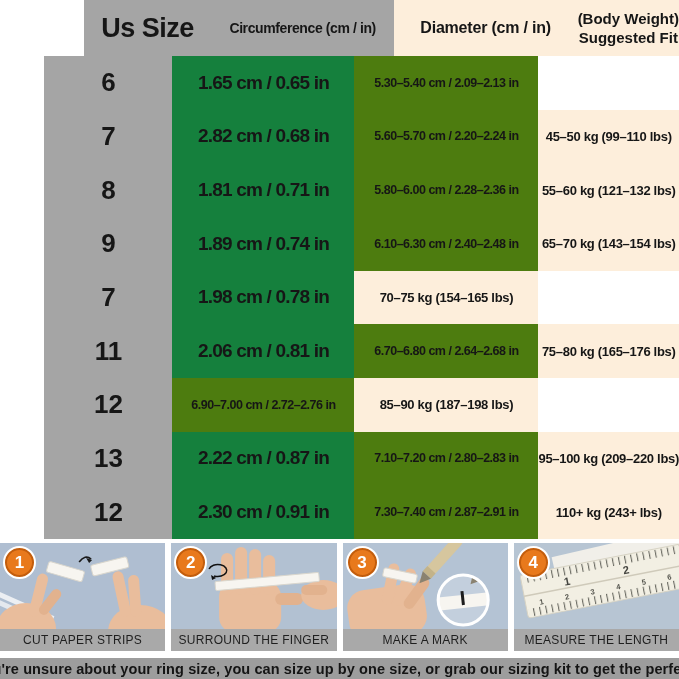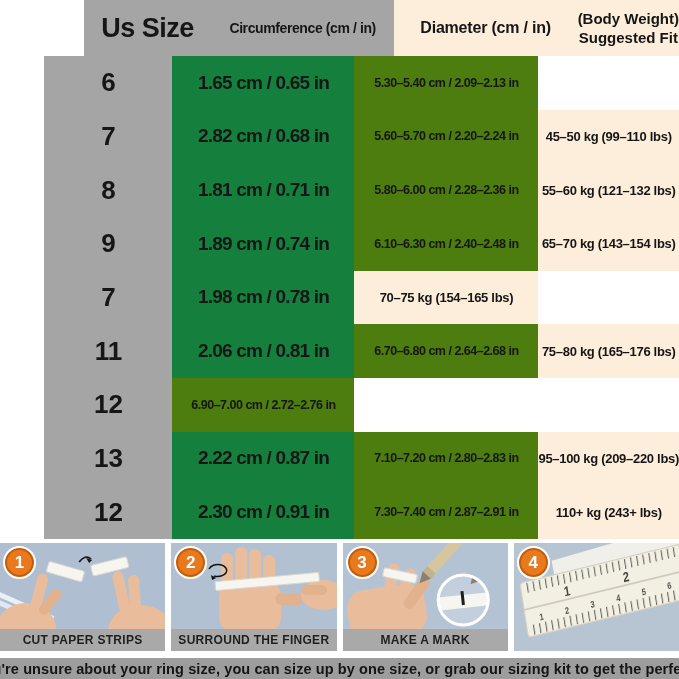--- a/index.html
+++ b/index.html
@@ -27,21 +27,21 @@
   
   .steps{margin-top:4px;height:108px;display:grid;grid-template-columns:repeat(4,1fr);gap:6px;}
   .tile{position:relative;display:flex;flex-direction:column;overflow:hidden;}
   .photo{flex:1;overflow:hidden;position:relative;}
   .photo svg{display:block;width:100%;height:100%;}
   .p1{background:#afbed1;}
   .p2{background:#b2c1d2;}
   .p3{background:#b4c3d4;}
   .p4{background:#b7c5d3;}
   .caption{height:22px;background:#a9a9a9;display:flex;align-items:center;justify-content:center;
-           font-size:12px;font-weight:bold;letter-spacing:0.3px;color:#1f1f1f;white-space:nowrap;}
+           font-size:12px;font-weight:normal;letter-spacing:0.3px;color:#1f1f1f;white-space:nowrap;}
   .badge{position:absolute;top:3px;left:3px;width:29px;height:29px;border-radius:50%;
          background:#e8791c;border:2px solid #ffffff;box-shadow:inset 0 0 0 2px #c25d0d;
          color:#fff;font-weight:bold;font-size:17px;display:flex;align-items:center;justify-content:center;z-index:3;}
 
   
   .notice{margin-top:7px;height:21px;background:#9d9d9d;display:flex;align-items:center;justify-content:center;
           font-size:14.5px;font-weight:bold;letter-spacing:0.1px;color:#151515;white-space:nowrap;}
 </style>
 </head>
 <body>
@@ -89,20 +89,21 @@
         </div>
         <div class="trow">
           <div class="cell cell-size">11</div>
           <div class="cell cell-diameter">2.06 cm / 0.81 in</div>
           <div class="cell cell-circ">6.70–6.80 cm / 2.64–2.68 in</div>
           <div class="cell cell-fit">75–80 kg (165–176 lbs)</div>
         </div>
         <div class="trow">
           <div class="cell cell-size">12</div>
           <div class="cell cell-circ">6.90–7.00 cm / 2.72–2.76 in</div>
+          <div class="cell cell-fit">85–90 kg (187–198 lbs)</div>
         </div>
         <div class="trow">
           <div class="cell cell-size">13</div>
           <div class="cell cell-diameter">2.22 cm / 0.87 in</div>
           <div class="cell cell-circ">7.10–7.20 cm / 2.80–2.83 in</div>
           <div class="cell cell-fit">95–100 kg (209–220 lbs)</div>
         </div>
         <div class="trow">
           <div class="cell cell-size">12</div>
           <div class="cell cell-diameter">2.30 cm / 0.91 in</div>
@@ -214,18 +215,19 @@
             <text x="16" y="33" font-size="7.5" font-weight="bold" fill="#55554e" text-anchor="middle">1</text>
             <text x="42" y="33" font-size="7.5" font-weight="bold" fill="#55554e" text-anchor="middle">2</text>
             <text x="68" y="33" font-size="7.5" font-weight="bold" fill="#55554e" text-anchor="middle">3</text>
             <text x="94" y="33" font-size="7.5" font-weight="bold" fill="#55554e" text-anchor="middle">4</text>
             <text x="120" y="33" font-size="7.5" font-weight="bold" fill="#55554e" text-anchor="middle">5</text>
             <text x="146" y="33" font-size="7.5" font-weight="bold" fill="#55554e" text-anchor="middle">6</text>
             <text x="172" y="33" font-size="7.5" font-weight="bold" fill="#55554e" text-anchor="middle">7</text>
           </g>
         </svg>
       </div>
+      <div class="caption">MEASURE THE LENGTH</div>
     </div>
   </div>
 
   <div class="notice">If you're unsure about your ring size, you can size up by one size, or grab our sizing kit to get the perfect fit.</div>
 
 </div>
 
 </body></html>

